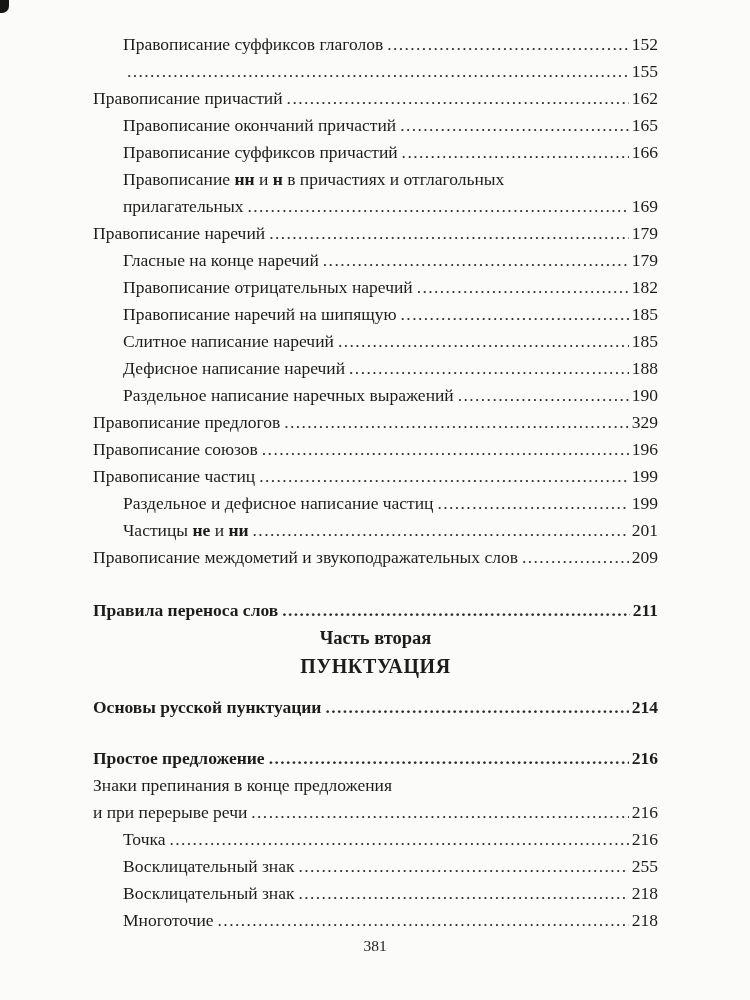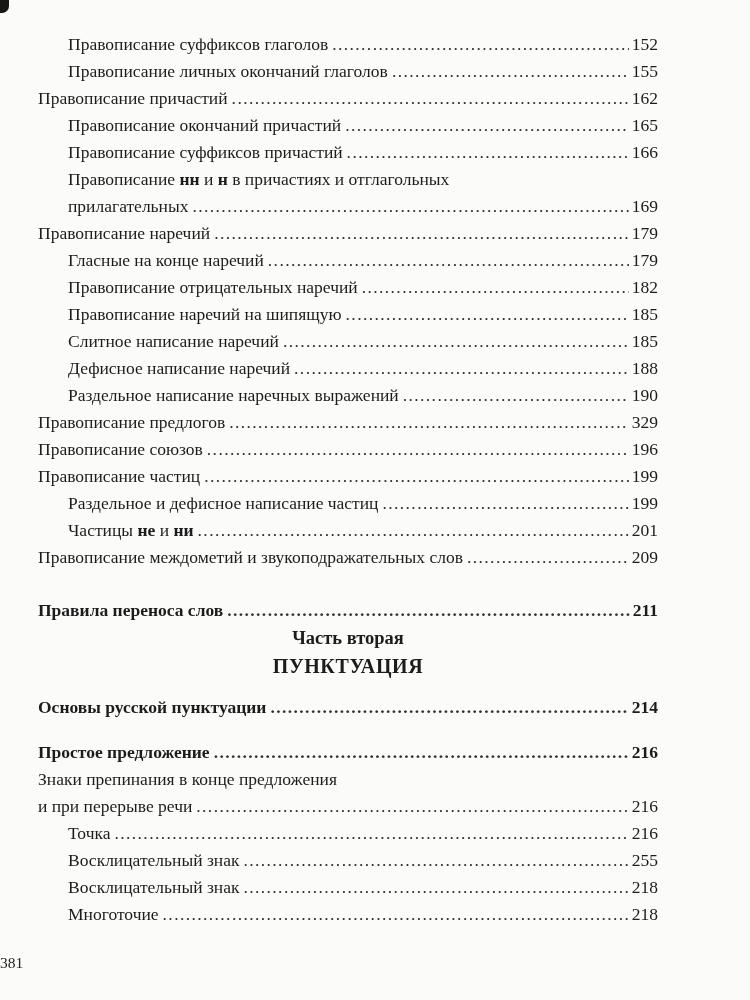--- a/index.html
+++ b/index.html
@@ -14,21 +14,21 @@
     overflow: hidden;
   }
   .scan-artifact {
     position: absolute;
     top: 0; left: 0;
     width: 9px; height: 13px;
     background: #161616;
     border-radius: 0 0 7px 0;
   }
   .page {
-    padding: 31px 92px 0 38px;
+    padding: 31px 92px 0 93px;
   }
   .toc-entry {
     font-size: 17.5px;
     line-height: 27px;
   }
   .toc-entry.indent-1 { padding-left: 30px; }
   .toc-entry.bold { font-weight: bold; }
   .toc-line {
     display: flex;
     align-items: baseline;
@@ -58,45 +58,44 @@
     line-height: 28px;
   }
   .part-title {
     font-weight: bold;
     font-size: 20px;
     line-height: 29px;
     letter-spacing: 0.6px;
   }
   .footer-page {
     position: absolute;
-    bottom: 28px;
+    bottom: 45px;
     left: 0;
     width: 100%;
-    text-align: left;
+    text-align: center;
     font-size: 15.5px;
     color: #222;
   }
 </style>
 </head>
 <body>
 
 <div class="scan-artifact"></div>
 
 <div class="page">
   <div id="toc">
       <div class="toc-entry indent-1">
         <div class="toc-line">
           <span class="toc-text"><span>Правописание суффиксов глаголов</span></span>
           <span class="leader"></span>
           <span class="pagenum">152</span>
         </div>
       </div>
       <div class="toc-entry indent-1">
         <div class="toc-line">
-          <span class="toc-text"><span>Правописание личных окончаний глаголов</span></span>
           <span class="leader"></span>
           <span class="pagenum">155</span>
         </div>
       </div>
       <div class="toc-entry indent-0">
         <div class="toc-line">
           <span class="toc-text"><span>Правописание причастий</span></span>
           <span class="leader"></span>
           <span class="pagenum">162</span>
         </div>
@@ -227,21 +226,21 @@
         <div class="part-name">Часть вторая</div>
         <div class="part-title">ПУНКТУАЦИЯ</div>
       </div>
       <div class="toc-entry indent-0 bold">
         <div class="toc-line">
           <span class="toc-text"><span>Основы русской пунктуации</span></span>
           <span class="leader"></span>
           <span class="pagenum">214</span>
         </div>
       </div>
-      <div class="toc-entry indent-0 bold" style="margin-top: 18px;">
+      <div class="toc-entry indent-0 bold" style="margin-top: 24px;">
         <div class="toc-line">
           <span class="toc-text"><span>Простое предложение</span></span>
           <span class="leader"></span>
           <span class="pagenum">216</span>
         </div>
       </div>
       <div class="toc-entry indent-0">
         <div class="toc-line">
           <span class="toc-text"><span>Знаки препинания в конце предложения</span></span>
         </div>

